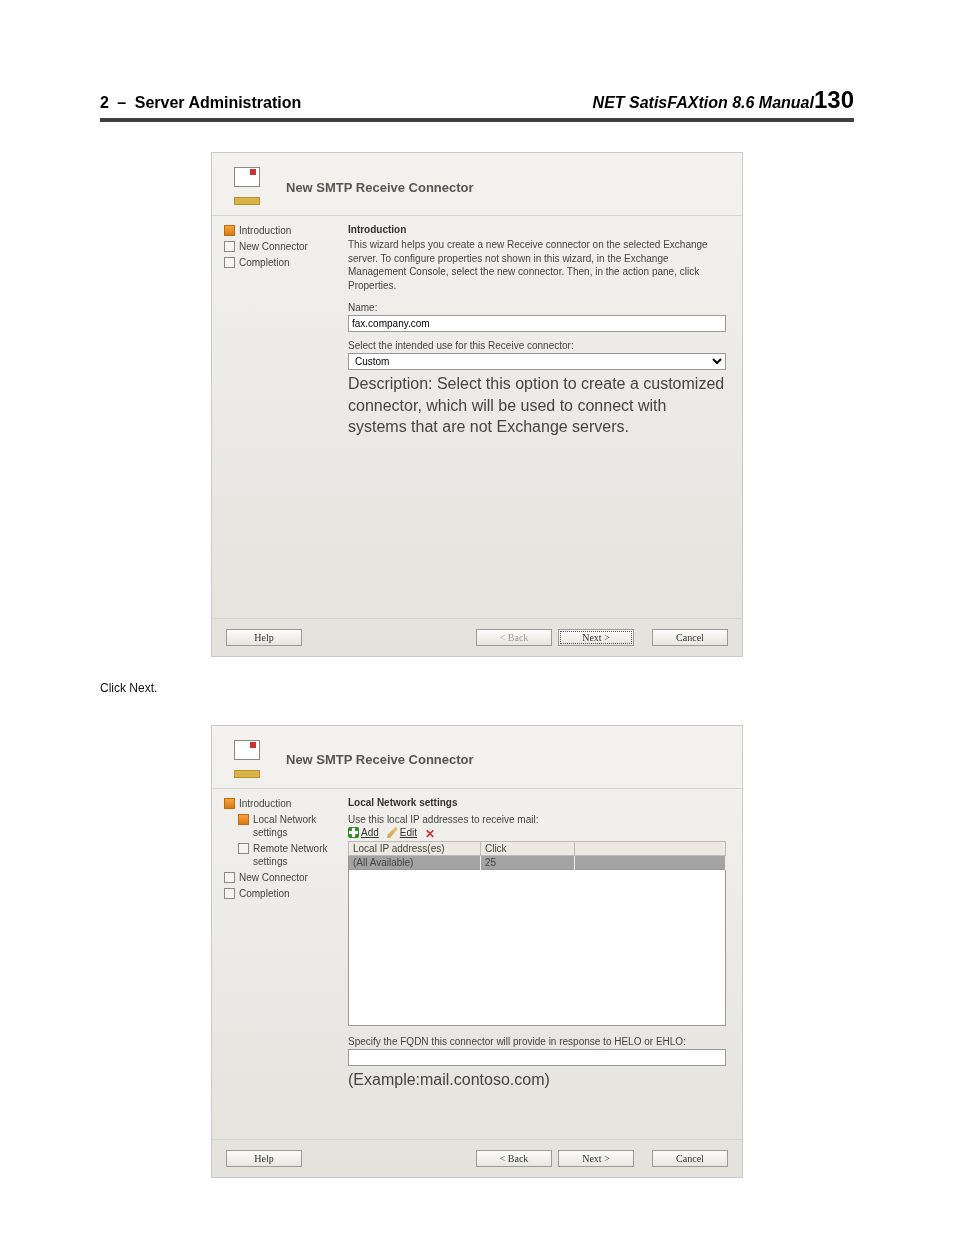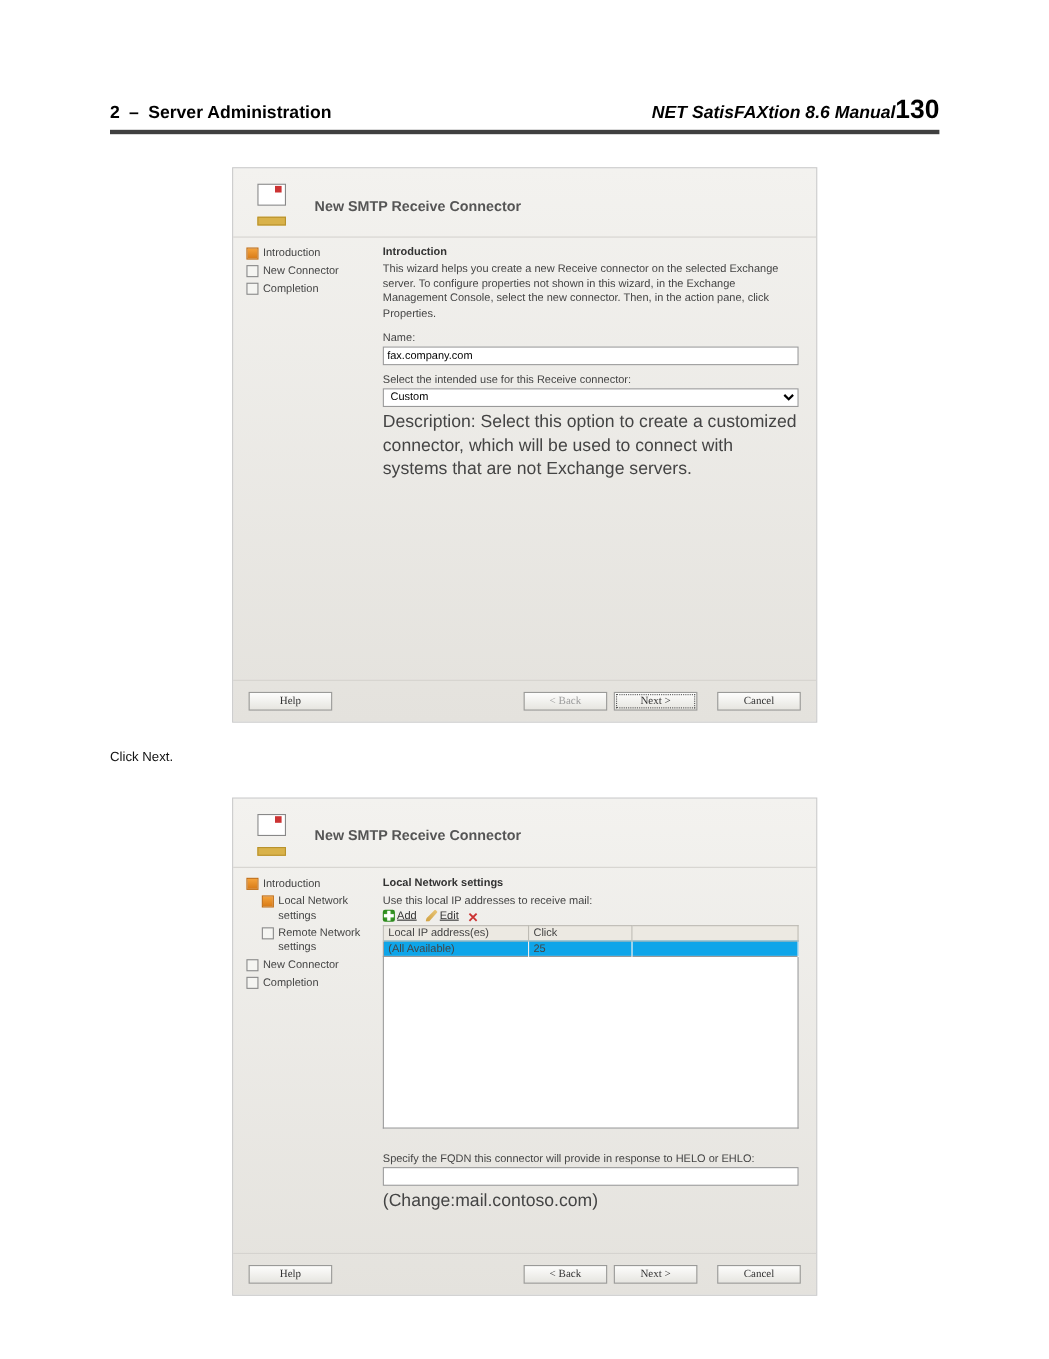--- a/index.html
+++ b/index.html
@@ -43,21 +43,21 @@
 .tic{width:11px;height:11px;display:inline-block;vertical-align:middle}
 .tplus{background:radial-gradient(circle at 50% 50%,#5ab64a 0,#2d8a1c 70%);border-radius:2px;position:relative}
 .tplus:before,.tplus:after{content:"";position:absolute;background:#fff}
 .tplus:before{left:4px;top:1px;width:3px;height:9px}
 .tplus:after{top:4px;left:1px;height:3px;width:9px}
 .tpen{background:linear-gradient(45deg,#d0a040 0,#e9c77a 100%);clip-path:polygon(0 100%,10% 70%,80% 0,100% 20%,30% 100%)}
 .tx{color:#c33;font-weight:bold;font-size:12px}
 .tbl{width:100%;border:1px solid #999;background:#fff;border-collapse:collapse;font-size:10px}
 .tbl th{background:#ece9e2;border:1px solid #bdbbb4;text-align:left;padding:1px 4px;font-weight:normal;color:#444}
 .tbl td{padding:1px 4px;border-right:1px solid #eee}
-.tbl tr.sel td{background:#0ea5e9}
+.tbl tr.sel td{background:#a3a3a3}
 .tbox{height:155px;border:1px solid #999;border-top:none;background:#fff}
 </style>
 </head>
 <body>
 
 <div class="page">
   <div class="hdr">
     <span class="hdr-left"><span>2</span><span class="hdr-dash"> – </span><span>Server Administration</span></span>
     <span class="hdr-center">NET SatisFAXtion 8.6 Manual</span>
     <span class="hdr-right">130</span>
@@ -165,23 +165,23 @@
                 <th></th>
               </tr>
           <tr class="sel">
                 <td>(All Available)</td>
                 <td>25</td>
                 <td></td>
               </tr>
         </tbody>
           </table>
         <div class="tbox"></div>
-        <div class="flbl" style="margin-top:22px">Specify the FQDN this connector will provide in response to HELO or EHLO:</div>
+        <div class="flbl" style="margin-top:10px">Specify the FQDN this connector will provide in response to HELO or EHLO:</div>
         <input class="inp" value="" style="">
-        <div class="small">(Change:mail.contoso.com)</div>
+        <div class="small">(Example:mail.contoso.com)</div>
         <div style="height:24px"></div>
       </div>
     </div>
     <div class="wiz-ftr">
       <button class="btn">Help</button>
       <span class="sp"></span>
       <button class="btn">&lt; Back</button>
         <span class="gap"></span>
       <button class="btn">Next &gt;</button>
         <span class="gap"></span>

